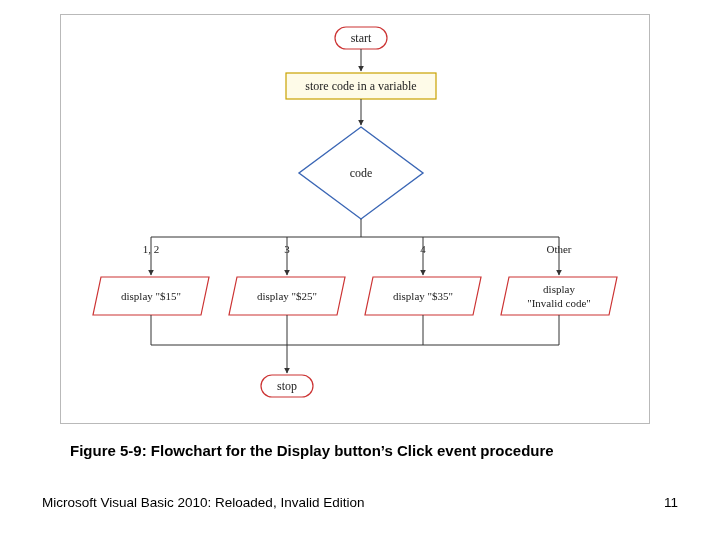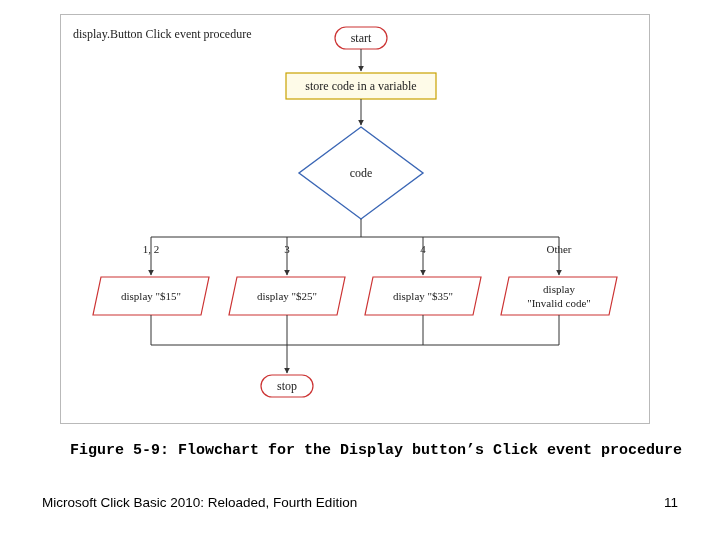--- a/index.html
+++ b/index.html
@@ -43,40 +43,38 @@
     font-family: "Times New Roman", serif;
     font-size: 11px;
     fill: #222;
   }
   .caption {
     position: absolute;
     left: 70px;
     top: 442px;
     font-size: 15px;
     font-weight: bold;
-    font-family: Liberation Mono, monospace;
   }
   .footer-left {
     position: absolute;
     left: 42px;
     bottom: 30px;
     font-size: 13.5px;
   }
   .footer-right {
     position: absolute;
     right: 42px;
     bottom: 30px;
     font-size: 13.5px;
   }
 </style>
 </head>
 <body>
 
 <div class="frame">
-  <div class="title">display.Button Click event procedure</div>
 
   <svg class="flow" width="588" height="408">
     <defs>
       <marker id="arrow" viewBox="0 0 10 10" refX="9" refY="5" markerWidth="6" markerHeight="6" orient="auto-start-reverse">
         <path d="M 0 0 L 10 5 L 0 10 z" fill="#333"></path>
       </marker>
     </defs>
 
     <g>
       <rect x="274" y="12" rx="11" ry="11" width="52" height="22" fill="#fff" stroke="#c33" stroke-width="1.2"></rect>
@@ -135,14 +133,14 @@
     <line x1="226" y1="330" x2="226" y2="358" stroke="#333" stroke-width="1" marker-end="url(#arrow)"></line>
 
     <g>
       <rect x="200" y="360" rx="11" ry="11" width="52" height="22" fill="#fff" stroke="#c33" stroke-width="1.2"></rect>
       <text class="node-text" x="226" y="375" text-anchor="middle">stop</text>
     </g>
   </svg>
 </div>
 
 <div class="caption">Figure 5-9: Flowchart for the Display button’s Click event procedure</div>
-<div class="footer-left">Microsoft Click Basic 2010: Reloaded, Fourth Edition</div>
+<div class="footer-left">Microsoft Visual Basic 2010: Reloaded, Invalid Edition</div>
 <div class="footer-right">11</div>
 
 </body></html>

